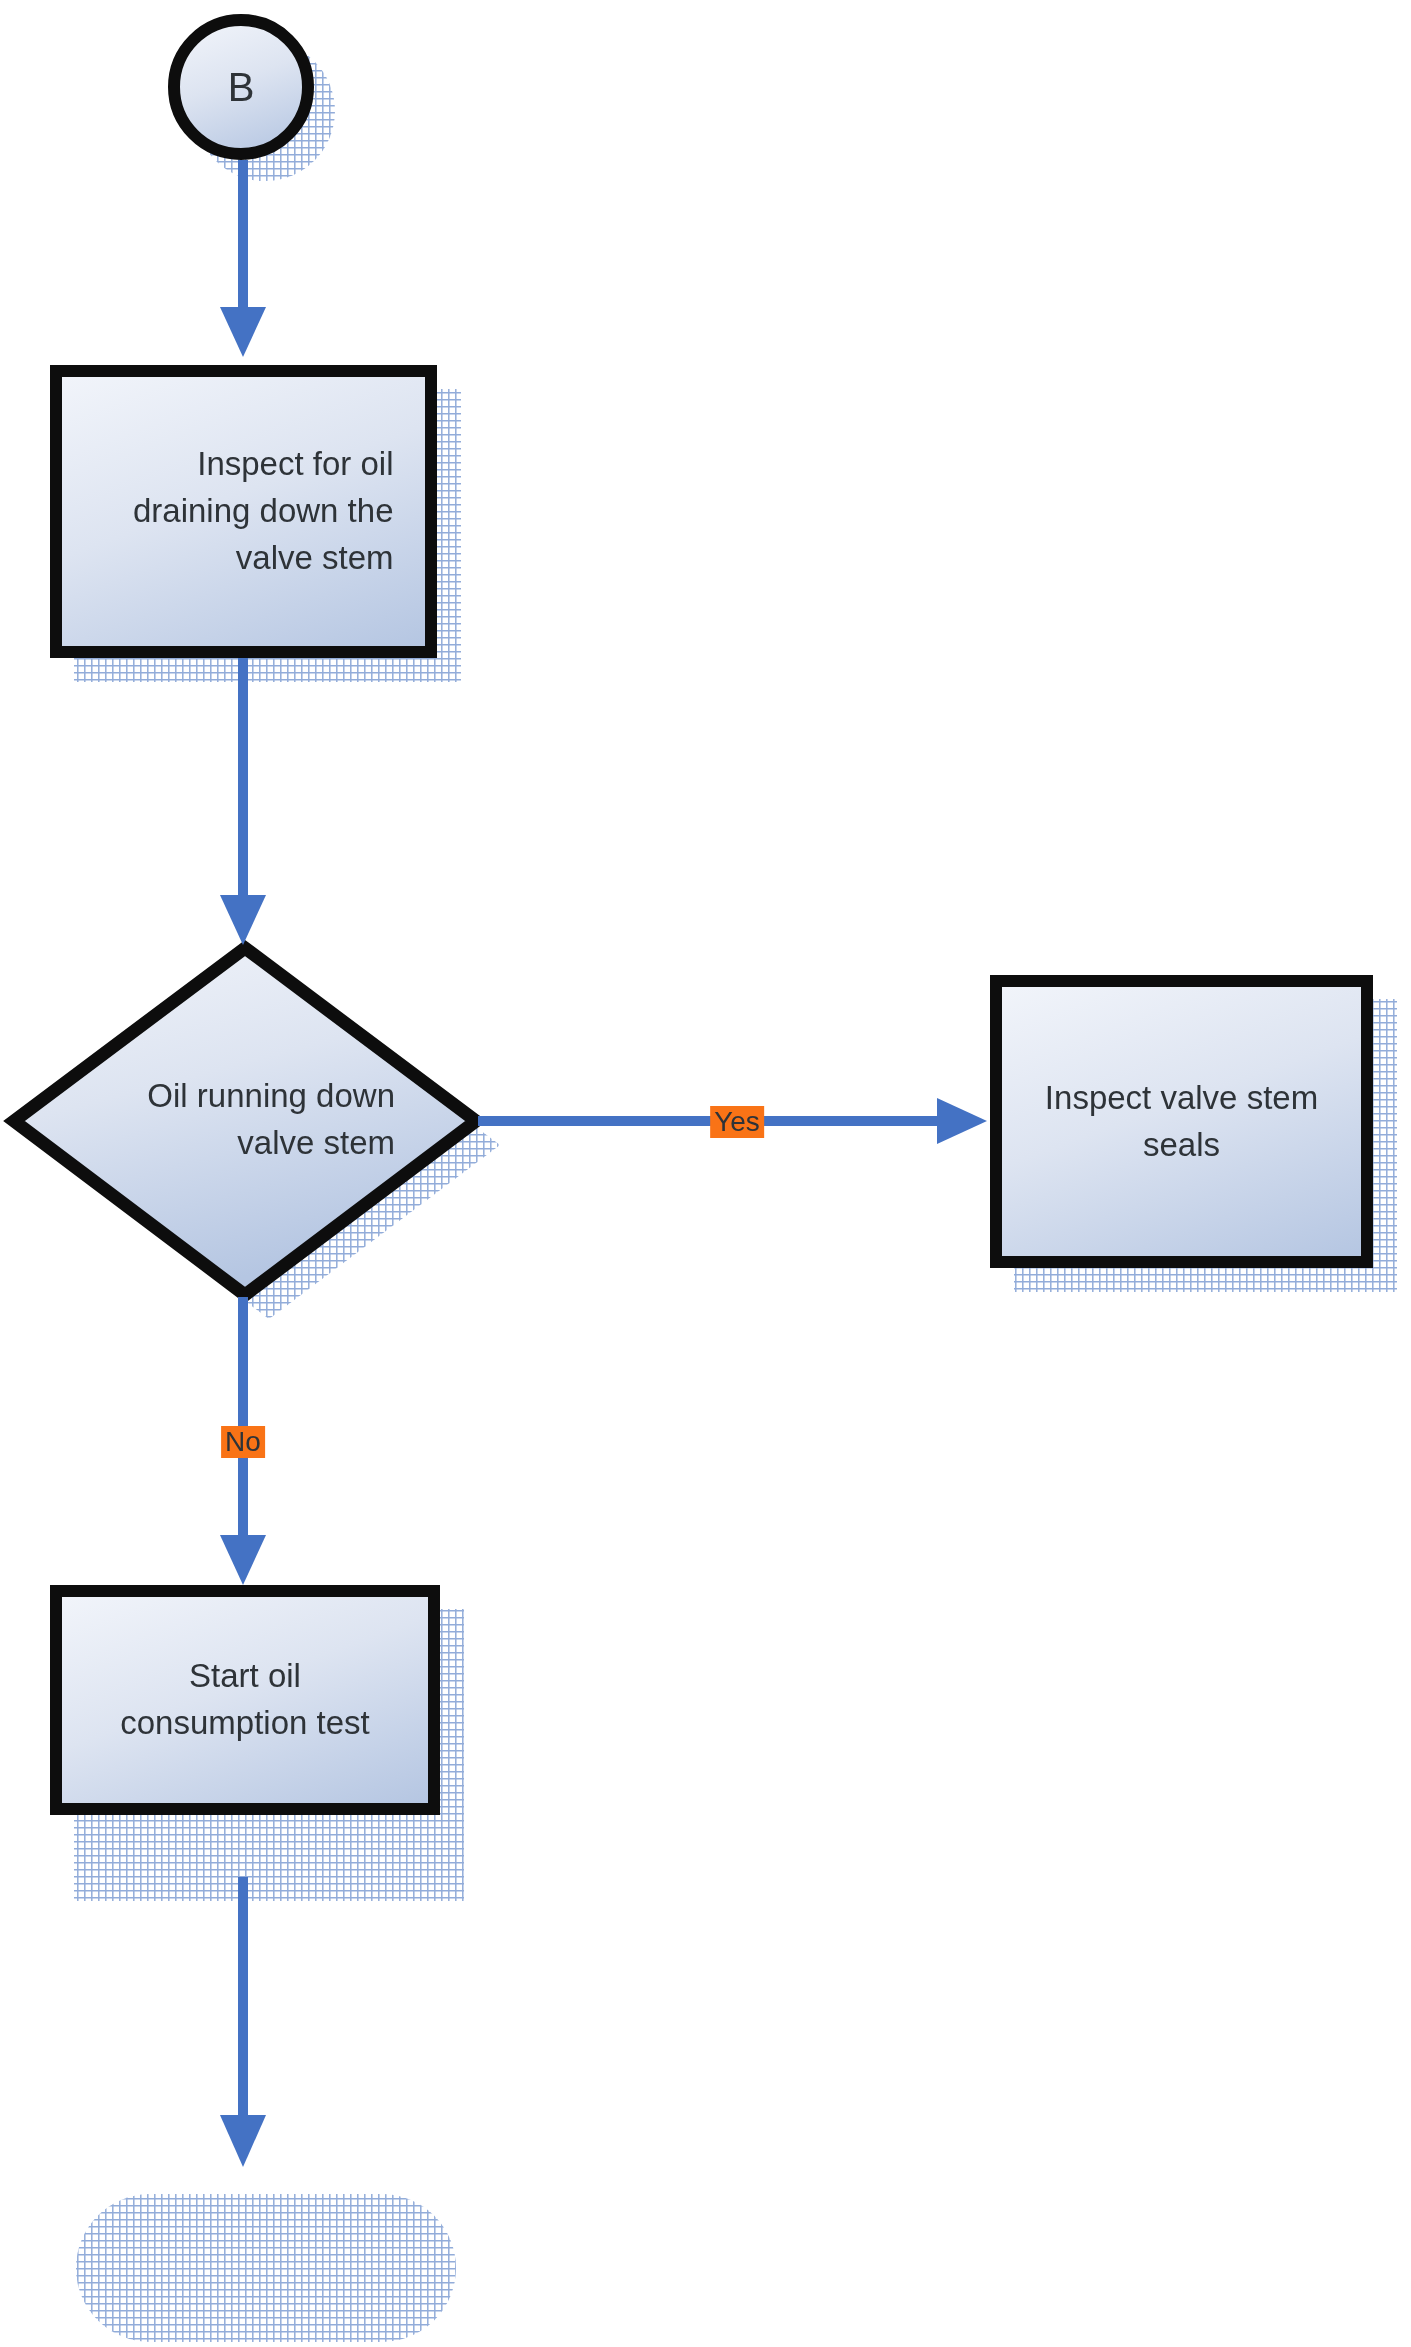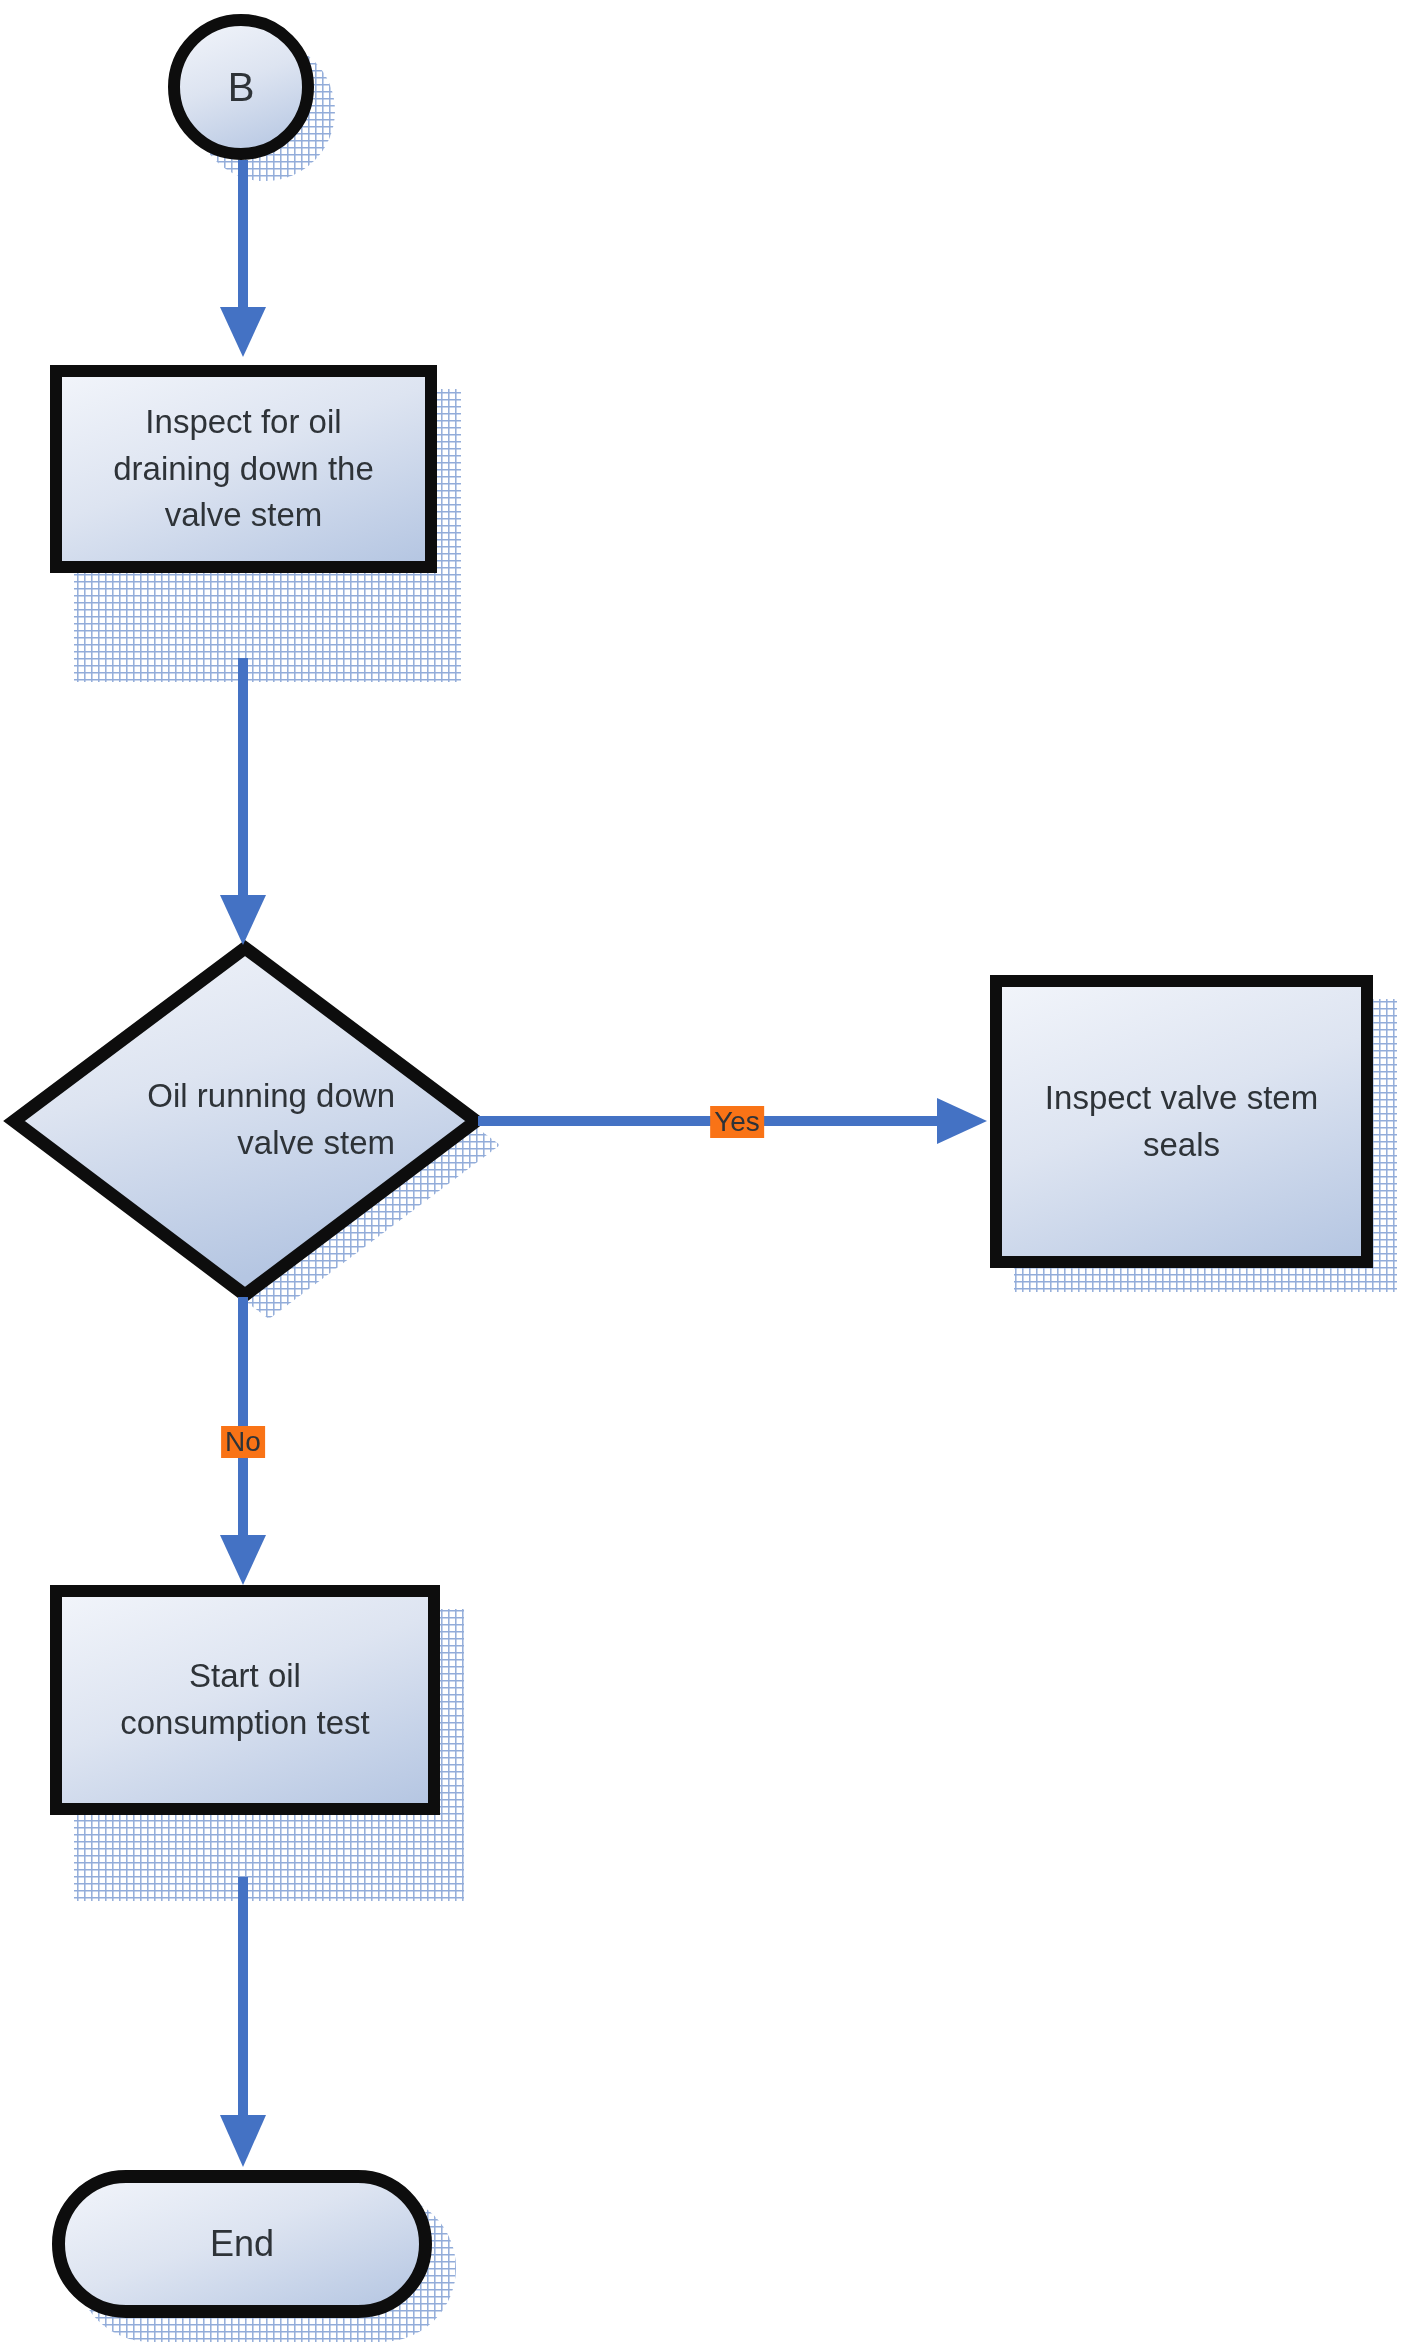--- a/index.html
+++ b/index.html
@@ -43,21 +43,22 @@
     top: 14px;
     width: 146px;
     height: 146px;
     border-radius: 50%;
     font-size: 40px;
   }
   #node-inspect {
     left: 50px;
     top: 365px;
     width: 387px;
-    height: 208px;
+    height: 293px;
+    text-align: right;
   }
   #node-inspect .txt { width: 300px; }
   #node-replace {
     left: 990px;
     top: 975px;
     width: 383px;
     height: 293px;
   }
   #node-replace .txt { width: 290px; }
   #node-start-test {
@@ -164,20 +165,17 @@
   <div id="decision-text">Oil running down valve stem</div>
 
   <div class="node" id="node-replace">
     <span class="txt">Inspect valve stem seals</span>
   </div>
 
   <div class="node" id="node-start-test">
     <span class="txt">Start oil consumption test</span>
   </div>
 
-  <div class="node" id="node-end">
-    <span class="txt">End</span>
-  </div>
 
   <div class="edge-label" id="edge-label-yes">Yes</div>
   <div class="edge-label" id="edge-label-no">No</div>
 
 </div>
 
 </body></html>

